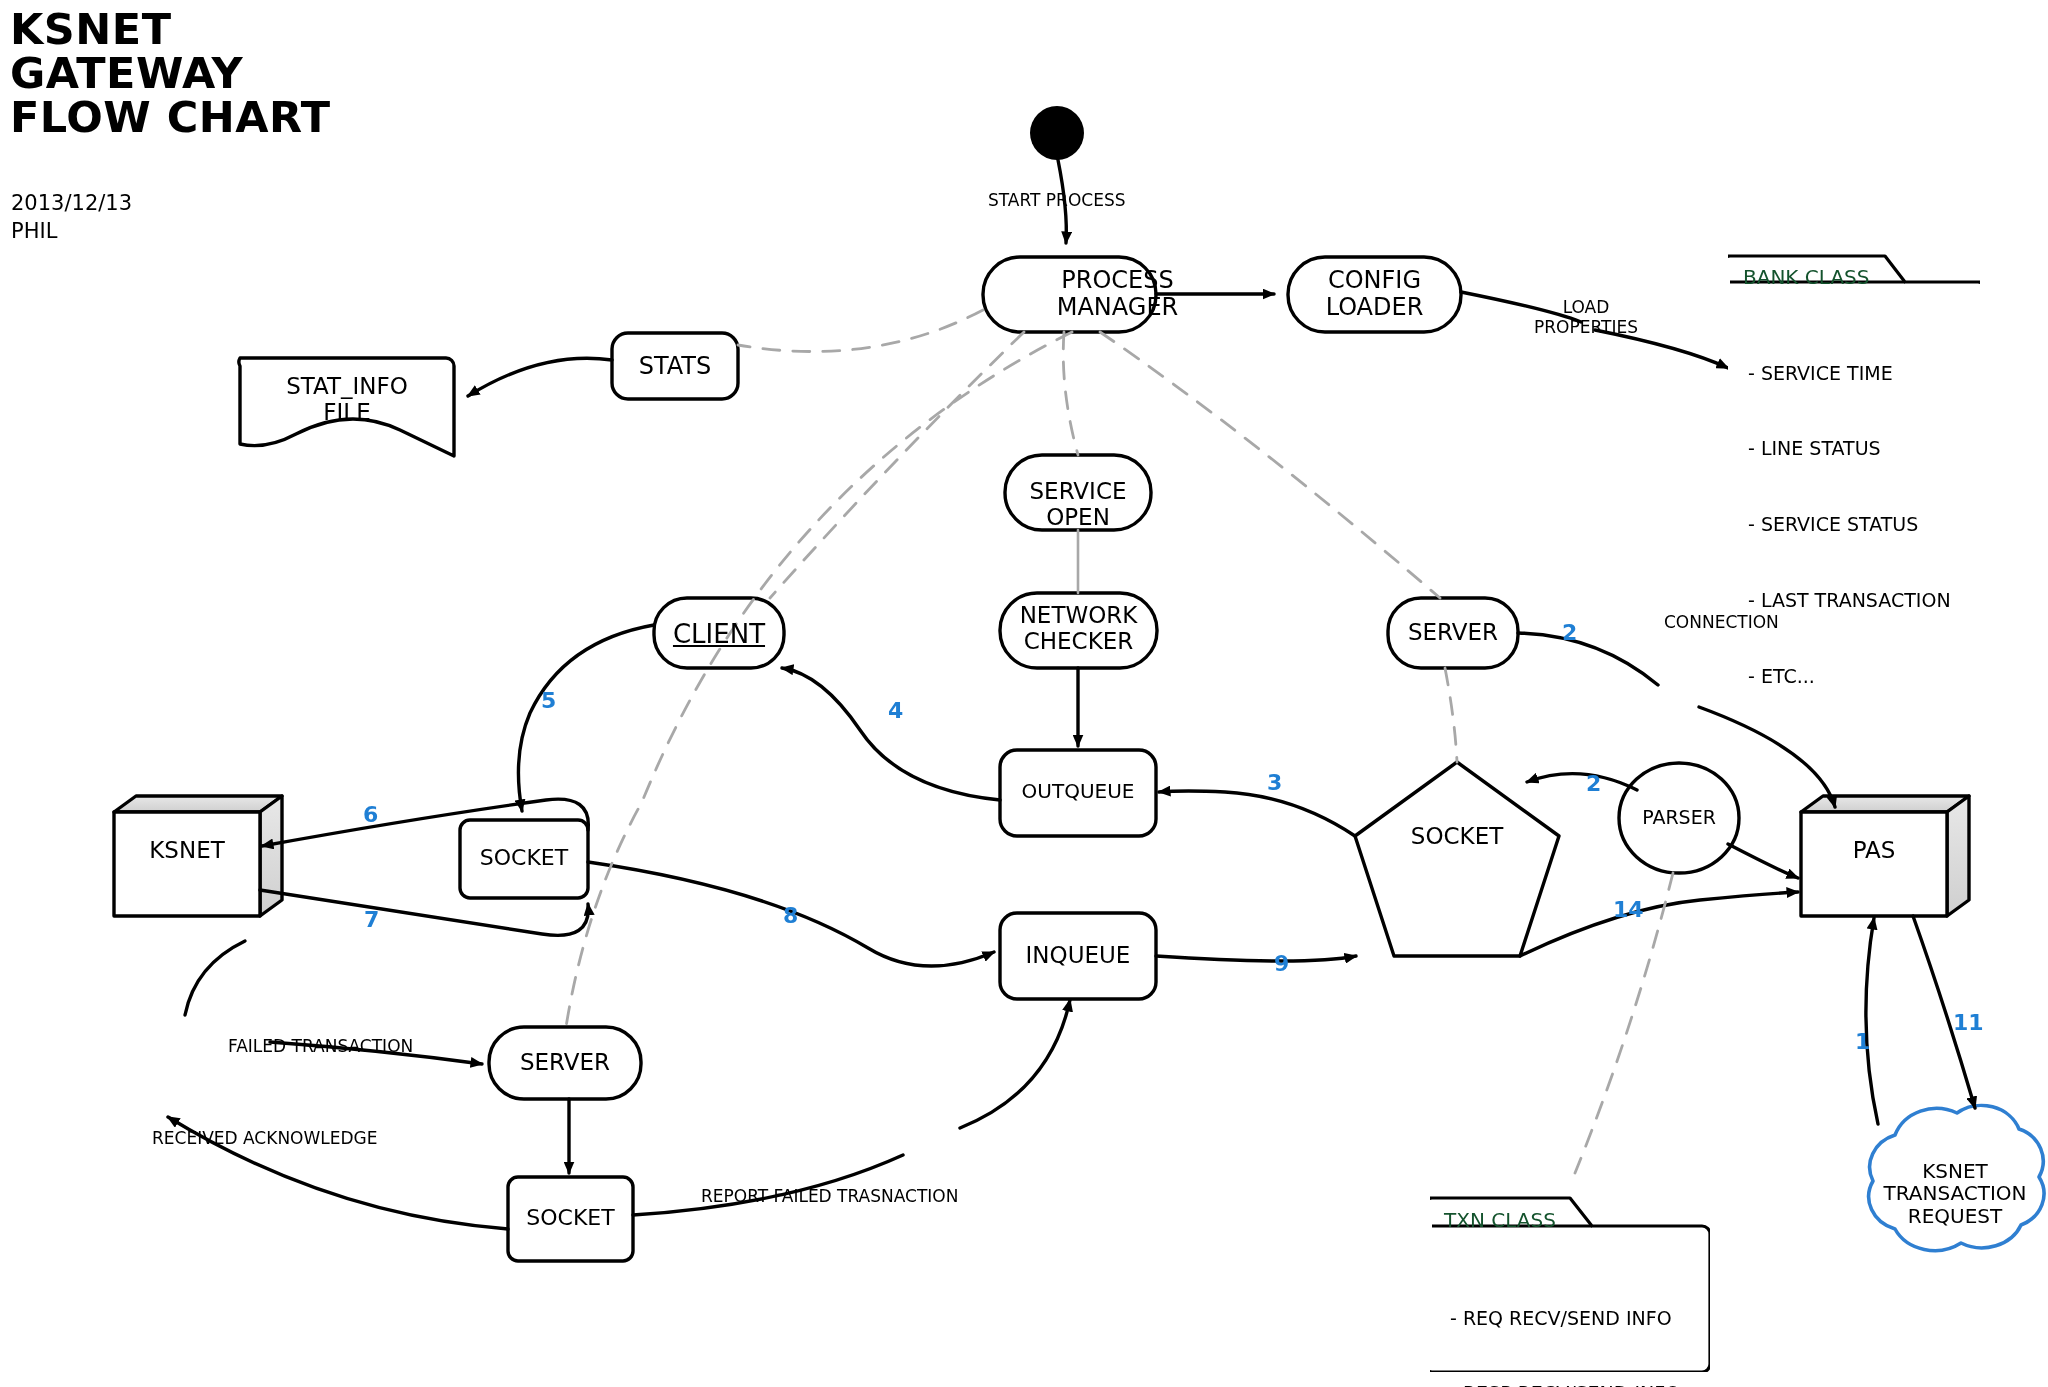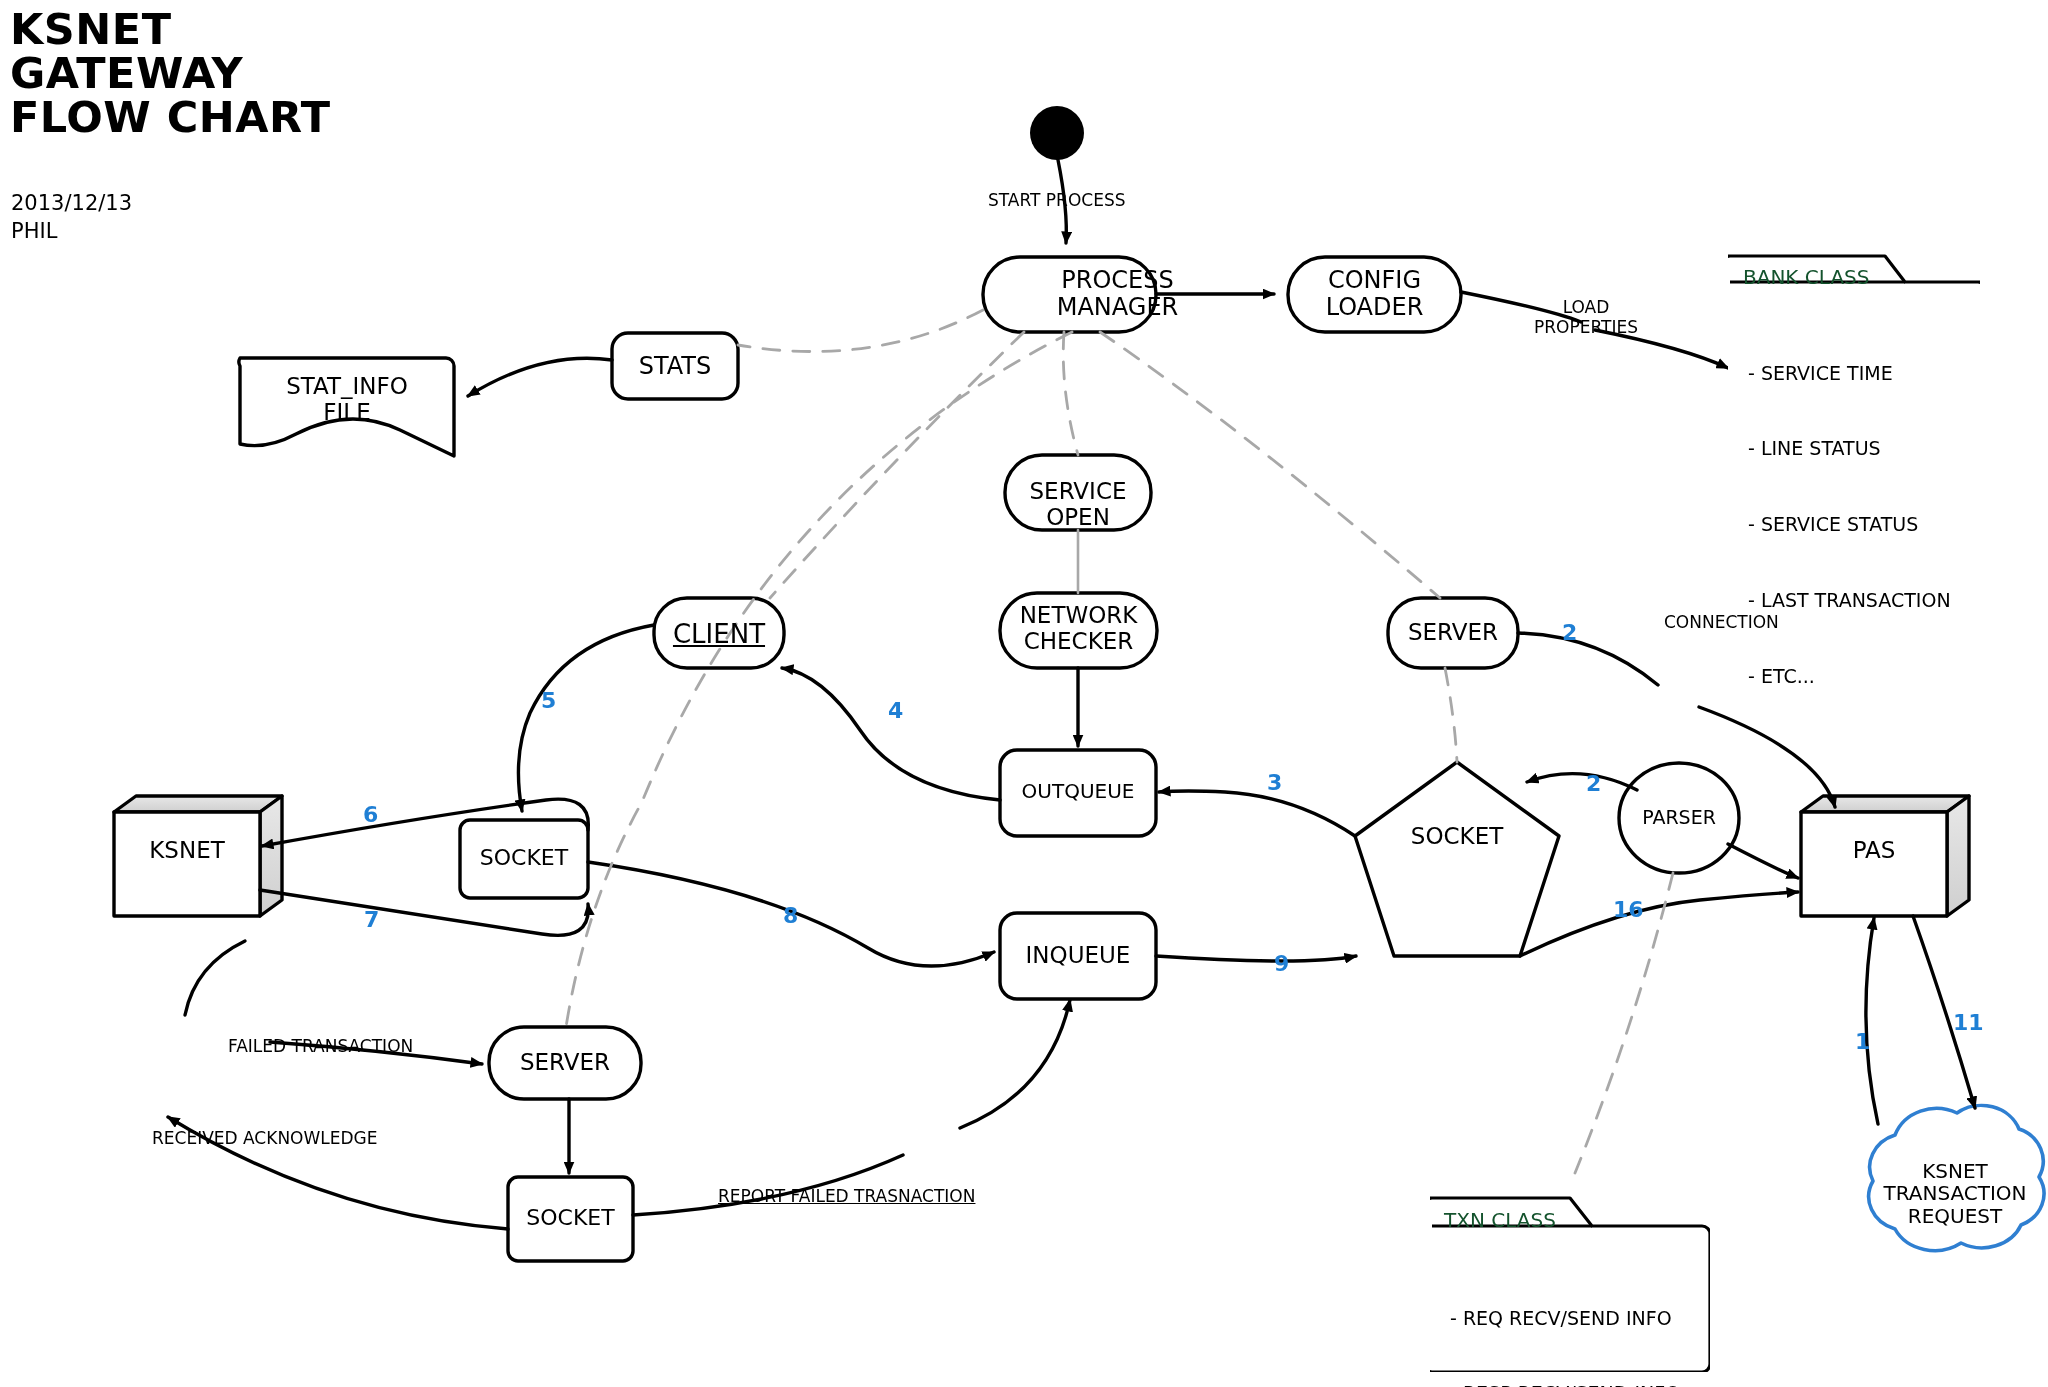--- a/index.html
+++ b/index.html
@@ -165,33 +165,33 @@
   <div class="nodeLbl" style="left:1855px;top:1160px;width:200px;font-size:20px;">KSNET
 TRANSACTION
 REQUEST</div>
 
   <div class="edgeLbl" style="left:988px;top:190px;">START PROCESS</div>
   <div class="edgeLbl" style="left:1534px;top:297px;text-align:center;">LOAD
 PROPERTIES</div>
   <div class="edgeLbl" style="left:1664px;top:612px;">CONNECTION</div>
   <div class="edgeLbl" style="left:228px;top:1036px;">FAILED TRANSACTION</div>
   <div class="edgeLbl" style="left:152px;top:1128px;">RECEIVED ACKNOWLEDGE</div>
-  <div class="edgeLbl" style="left:718px;top:1186px;text-decoration:underline;">REPORT FAILED TRASNACTION</div>
+  <div class="edgeLbl" style="left:701px;top:1186px;">REPORT FAILED TRASNACTION</div>
 
   <div class="numLbl" style="left:1855px;top:1029px;">1</div>
   <div class="numLbl" style="left:1562px;top:620px;">2</div>
   <div class="numLbl" style="left:1586px;top:771px;">2</div>
   <div class="numLbl" style="left:1267px;top:770px;">3</div>
   <div class="numLbl" style="left:888px;top:698px;">4</div>
   <div class="numLbl" style="left:541px;top:688px;">5</div>
   <div class="numLbl" style="left:363px;top:802px;">6</div>
   <div class="numLbl" style="left:364px;top:907px;">7</div>
   <div class="numLbl" style="left:783px;top:903px;">8</div>
   <div class="numLbl" style="left:1274px;top:951px;">9</div>
-  <div class="numLbl" style="left:1613px;top:897px;">16</div>
+  <div class="numLbl" style="left:1613px;top:897px;">14</div>
   <div class="numLbl" style="left:1953px;top:1010px;">11</div>
 
   <svg style="position:absolute;left:1728px;top:254px;" width="252" height="120" viewBox="0 0 252 120">
     <path d="M2 2 h155 l20 26 h73 a8 8 0 0 1 8 8 v82 a8 8 0 0 1 -8 8 h-248 a8 8 0 0 1 -8 -8 v-108 a8 8 0 0 1 8 -8 z" fill="#fff" stroke="#000" stroke-width="3.2" stroke-linejoin="round"></path>
     <path d="M2 28 h175" fill="none" stroke="#000" stroke-width="3.2"></path>
   </svg>
   <div class="noteTitle" style="left:1743px;top:265px;">BANK CLASS</div>
   <div class="noteBody" style="left:1748px;top:310px;">
     <div>- SERVICE TIME</div>
     <div>- LINE STATUS</div>

